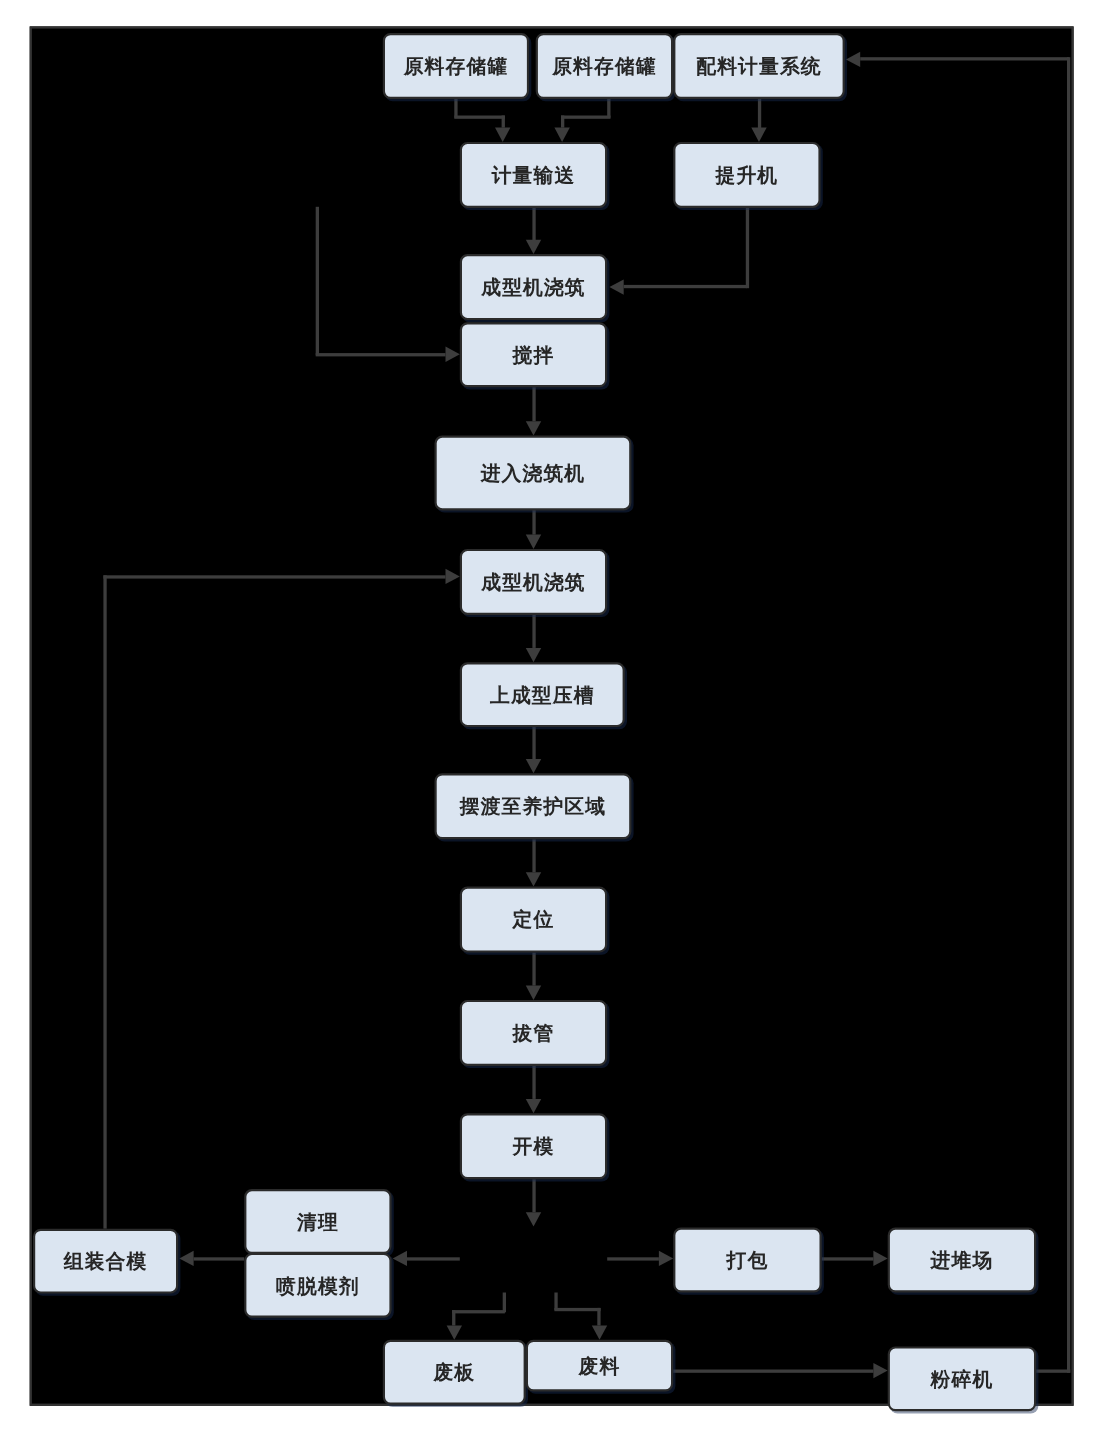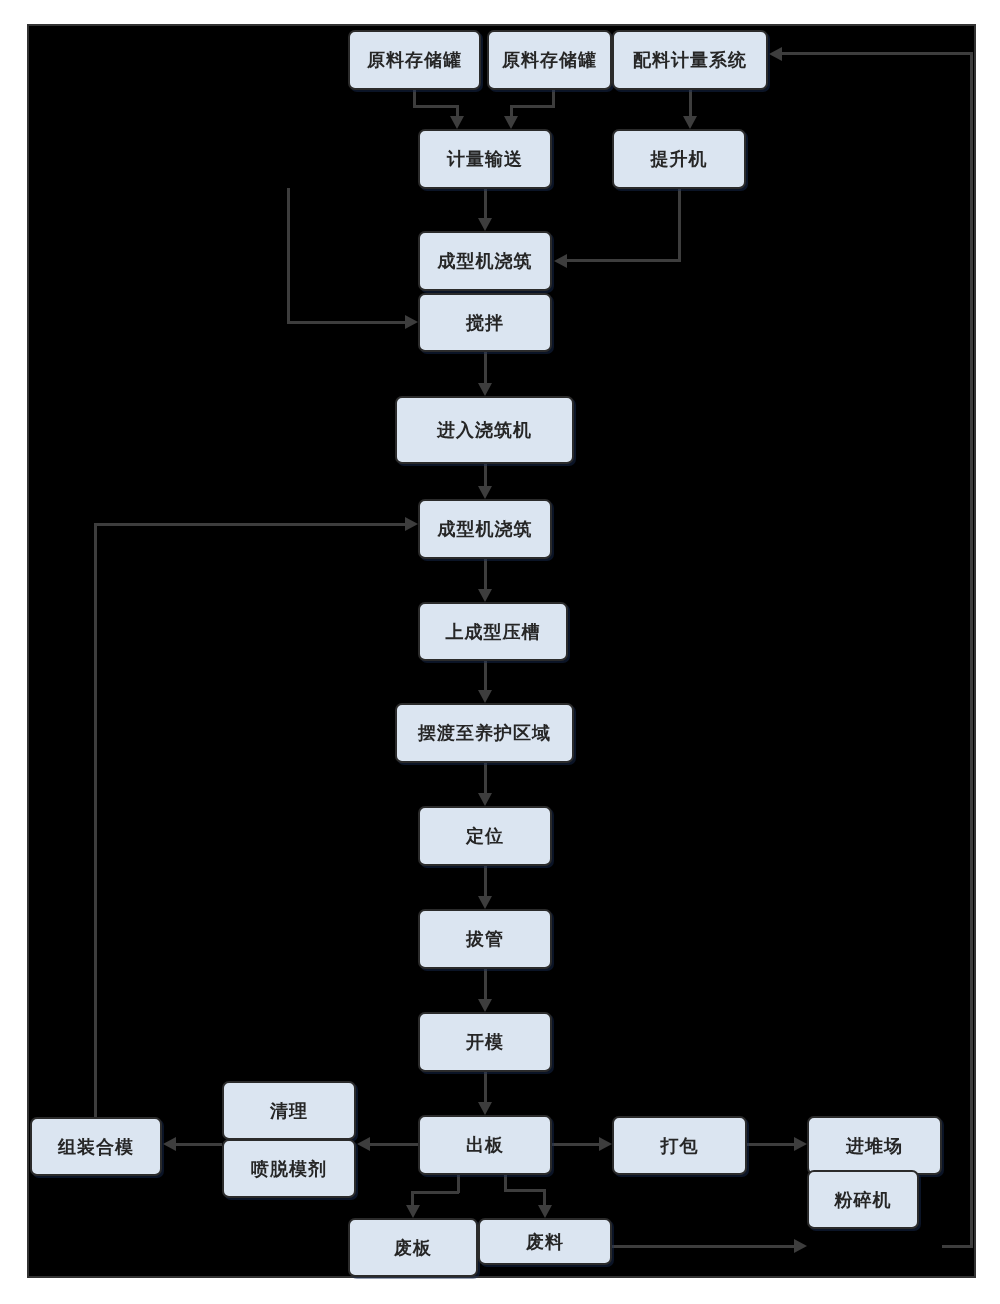--- a/index.html
+++ b/index.html
@@ -61,23 +61,20 @@
     </div>
   <div class="node" style="left:418px;top:806px;width:134px;height:60px">
       <span>定位</span>
     </div>
   <div class="node" style="left:418px;top:909px;width:134px;height:60px">
       <span>拔管</span>
     </div>
   <div class="node" style="left:418px;top:1012px;width:134px;height:60px">
       <span>开模</span>
     </div>
-  <div class="node" style="left:418px;top:1115px;width:134px;height:60px">
-      <span>出板</span>
-    </div>
   <div class="node" style="left:30px;top:1117px;width:132px;height:59px">
       <span>组装合模</span>
     </div>
   <div class="node" style="left:222px;top:1081px;width:134px;height:59px">
       <span>清理</span>
     </div>
   <div class="node" style="left:222px;top:1139px;width:134px;height:59px">
       <span>喷脱模剂</span>
     </div>
   <div class="node" style="left:612px;top:1116px;width:135px;height:59px">
@@ -85,21 +82,21 @@
     </div>
   <div class="node" style="left:807px;top:1116px;width:135px;height:59px">
       <span>进堆场</span>
     </div>
   <div class="node" style="left:348px;top:1218px;width:130px;height:59px">
       <span>废板</span>
     </div>
   <div class="node" style="left:478px;top:1218px;width:134px;height:47px">
       <span>废料</span>
     </div>
-  <div class="node" style="left:807px;top:1170px;width:112px;height:59px">
+  <div class="node" style="left:807px;top:1224px;width:135px;height:59px">
       <span>粉碎机</span>
     </div>
 
   <div>
     <div class="vl" style="left:413px;top:90px;height:17px"></div>
     <div class="hl" style="left:413px;top:105px;width:46px"></div>
     <div class="vl" style="left:456px;top:105px;height:11px"></div>
     <div class="ar a-d" style="left:450px;top:116px"></div>
   </div>
   <div>

